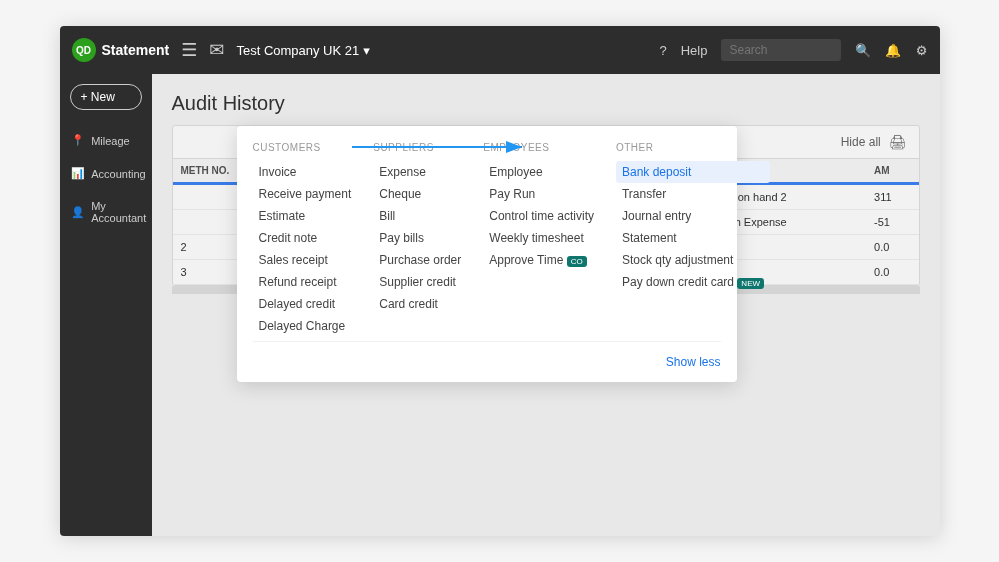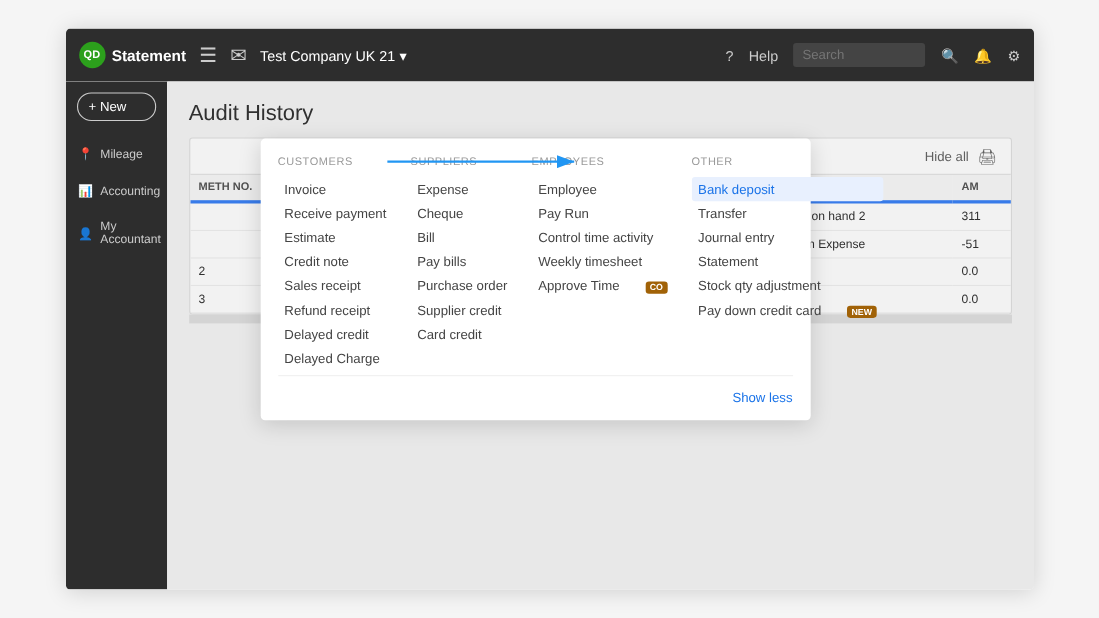--- a/index.html
+++ b/index.html
@@ -268,27 +268,27 @@
       white-space: nowrap;
     }
 
     .menu-item.highlighted {
       background: #e8f0fe;
       color: #1a73e8;
       font-weight: 500;
     }
 
     .menu-item .badge {
-      background: #a16207;
+      background: #0f766e;
       color: white;
       font-size: 8px;
       padding: 1px 4px;
       border-radius: 3px;
-      margin-left: 20px;
-      font-weight: bold;
+      margin-left: 0;
+      font-weight: normal;
     }
 
     .menu-footer {
       text-align: right;
       padding-top: 10px;
       border-top: 1px solid #f0f0f0;
       margin-top: 4px;
     }
 
     .show-less-btn {

